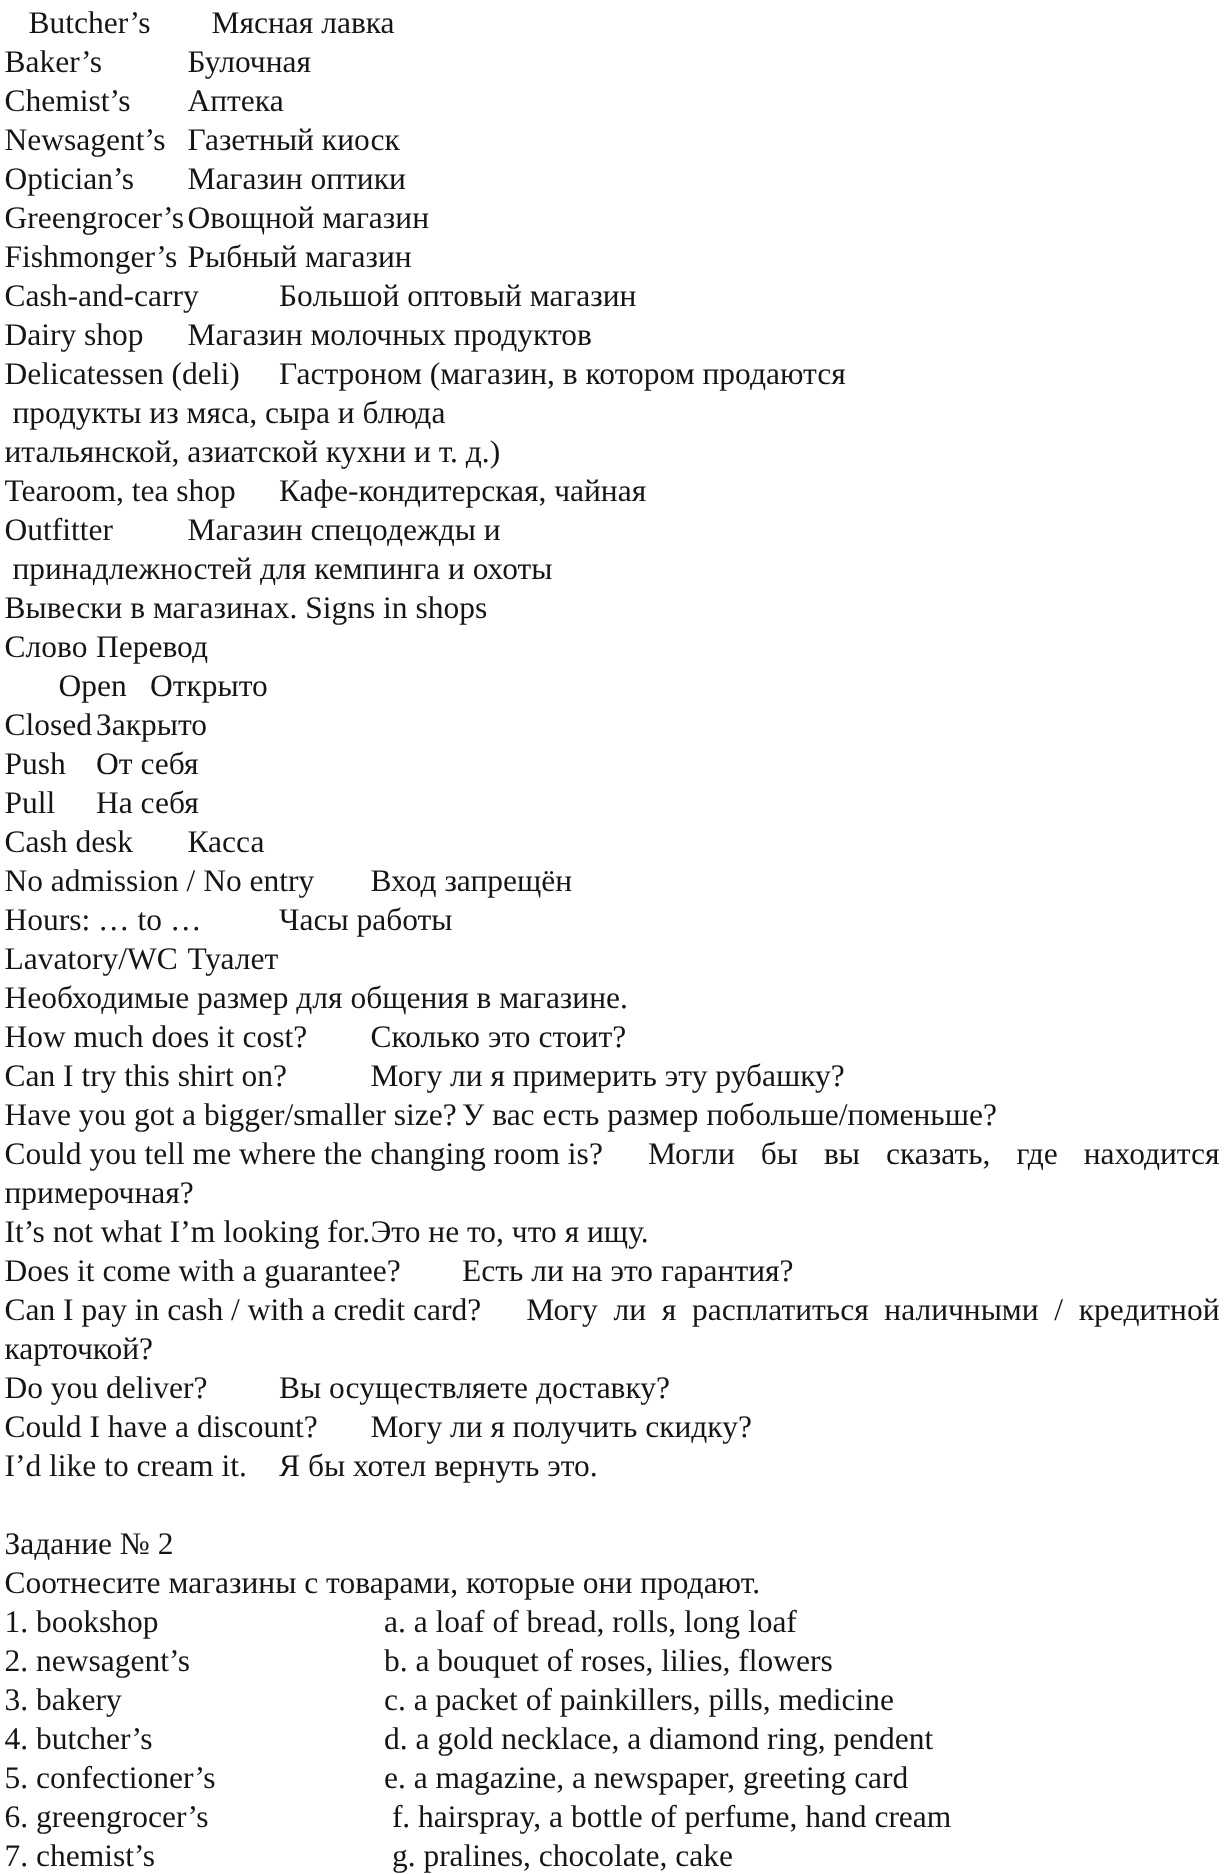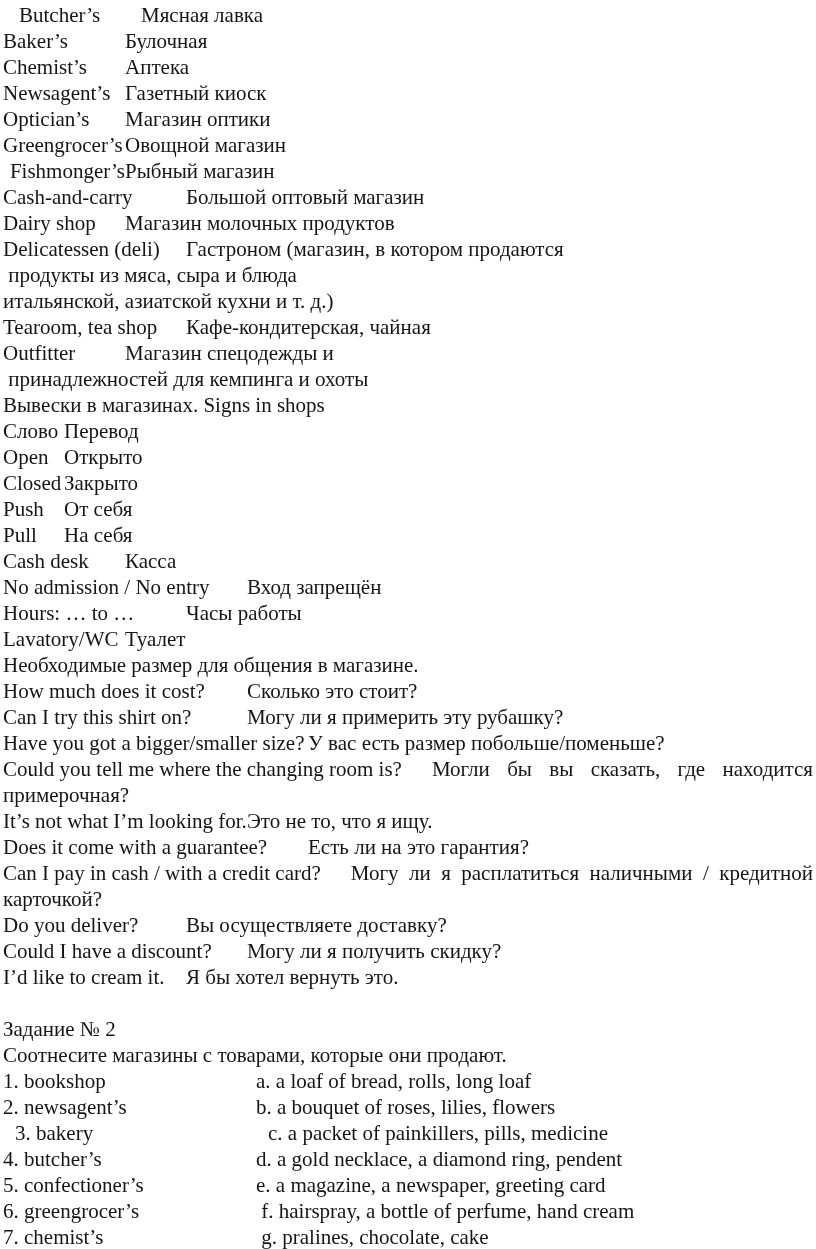--- a/index.html
+++ b/index.html
@@ -45,32 +45,32 @@
 <body>
 
 <div class="page">
   <div id="doc-lines">
       <div class="line"><span class="seg0" style="min-width: 122px; margin-left: 16px;">Butcher’s</span><span class="seg1">Мясная лавка</span></div>
       <div class="line"><span class="seg0" style="min-width: 122px;">Baker’s</span><span class="seg1">Булочная</span></div>
       <div class="line"><span class="seg0" style="min-width: 122px;">Chemist’s</span><span class="seg1">Аптека</span></div>
       <div class="line"><span class="seg0" style="min-width: 122px;">Newsagent’s</span><span class="seg1">Газетный киоск</span></div>
       <div class="line"><span class="seg0" style="min-width: 122px;">Optician’s</span><span class="seg1">Магазин оптики</span></div>
       <div class="line"><span class="seg0" style="min-width: 122px;">Greengrocer’s</span><span class="seg1">Овощной магазин</span></div>
-      <div class="line"><span class="seg0" style="min-width: 122px; text-align: right;">Fishmonger’s</span><span class="seg1">Рыбный магазин</span></div>
+      <div class="line"><span class="seg0" style="min-width: 122px;">Fishmonger’s</span><span class="seg1">Рыбный магазин</span></div>
       <div class="line"><span class="seg0" style="min-width: 183px;">Cash-and-carry</span><span class="seg1">Большой оптовый магазин</span></div>
       <div class="line"><span class="seg0" style="min-width: 122px;">Dairy shop</span><span class="seg1">Магазин молочных продуктов</span></div>
       <div class="line"><span class="seg0" style="min-width: 183px;">Delicatessen (deli)</span><span class="seg1">Гастроном (магазин, в котором продаются</span></div>
       <div class="line"><span class="seg0"> продукты из мяса, сыра и блюда</span></div>
       <div class="line"><span class="seg0">итальянской, азиатской кухни и т. д.)</span></div>
       <div class="line"><span class="seg0" style="min-width: 183px;">Tearoom, tea shop</span><span class="seg1">Кафе-кондитерская, чайная</span></div>
       <div class="line"><span class="seg0" style="min-width: 122px;">Outfitter</span><span class="seg1">Магазин спецодежды и</span></div>
       <div class="line"><span class="seg0"> принадлежностей для кемпинга и охоты</span></div>
       <div class="line"><span class="seg0">Вывески в магазинах. Signs in shops</span></div>
       <div class="line"><span class="seg0" style="min-width: 61px;">Слово</span><span class="seg1">Перевод</span></div>
-      <div class="line"><span class="seg0" style="min-width: 61px;">Open</span><span class="seg1">Открыто</span></div>
+      <div class="line"><span class="seg0" style="min-width: 61px; margin-left: 36px;">Open</span><span class="seg1">Открыто</span></div>
       <div class="line"><span class="seg0" style="min-width: 61px;">Closed</span><span class="seg1">Закрыто</span></div>
       <div class="line"><span class="seg0" style="min-width: 61px;">Push</span><span class="seg1">От себя</span></div>
       <div class="line"><span class="seg0" style="min-width: 61px;">Pull</span><span class="seg1">На себя</span></div>
       <div class="line"><span class="seg0" style="min-width: 122px;">Cash desk</span><span class="seg1">Касса</span></div>
       <div class="line"><span class="seg0" style="min-width: 244px;">No admission / No entry</span><span class="seg1">Вход запрещён</span></div>
       <div class="line"><span class="seg0" style="min-width: 183px;">Hours: … to …</span><span class="seg1">Часы работы</span></div>
       <div class="line"><span class="seg0" style="min-width: 122px;">Lavatory/WC</span><span class="seg1">Туалет</span></div>
       <div class="line"><span class="seg0">Необходимые размер для общения в магазине.</span></div>
       <div class="line"><span class="seg0" style="min-width: 244px;">How much does it cost?</span><span class="seg1">Сколько это стоит?</span></div>
       <div class="line"><span class="seg0" style="min-width: 244px;">Can I try this shirt on?</span><span class="seg1">Могу ли я примерить эту рубашку?</span></div>
@@ -90,19 +90,19 @@
       </div>
       <div class="line"><span class="seg0">карточкой?</span></div>
       <div class="line"><span class="seg0" style="min-width: 183px;">Do you deliver?</span><span class="seg1">Вы осуществляете доставку?</span></div>
       <div class="line"><span class="seg0" style="min-width: 244px;">Could I have a discount?</span><span class="seg1">Могу ли я получить скидку?</span></div>
       <div class="line"><span class="seg0" style="min-width: 183px;">I’d like to cream it.</span><span class="seg1">Я бы хотел вернуть это.</span></div>
       <div class="blank">&nbsp;</div>
       <div class="line"><span class="seg0">Задание № 2</span></div>
       <div class="line"><span class="seg0">Соотнесите магазины с товарами, которые они продают.</span></div>
       <div class="line"><span class="seg0" style="min-width: 253px;">1. bookshop</span><span class="seg1">a. a loaf of bread, rolls, long loaf</span></div>
       <div class="line"><span class="seg0" style="min-width: 253px;">2. newsagent’s</span><span class="seg1">b. a bouquet of roses, lilies, flowers</span></div>
-      <div class="line"><span class="seg0" style="min-width: 253px; margin-left: 12px;">3. bakery</span><span class="seg1">c. a packet of painkillers, pills, medicine</span></div>
+      <div class="line"><span class="seg0" style="min-width: 253px;">3. bakery</span><span class="seg1">c. a packet of painkillers, pills, medicine</span></div>
       <div class="line"><span class="seg0" style="min-width: 253px;">4. butcher’s</span><span class="seg1">d. a gold necklace, a diamond ring, pendent</span></div>
       <div class="line"><span class="seg0" style="min-width: 253px;">5. confectioner’s</span><span class="seg1">e. a magazine, a newspaper, greeting card</span></div>
       <div class="line"><span class="seg0" style="min-width: 253px;">6. greengrocer’s</span><span class="seg1"> f. hairspray, a bottle of perfume, hand cream</span></div>
       <div class="line"><span class="seg0" style="min-width: 253px;">7. chemist’s</span><span class="seg1"> g. pralines, chocolate, cake</span></div>
     </div>
 </div>
 
 </body></html>

